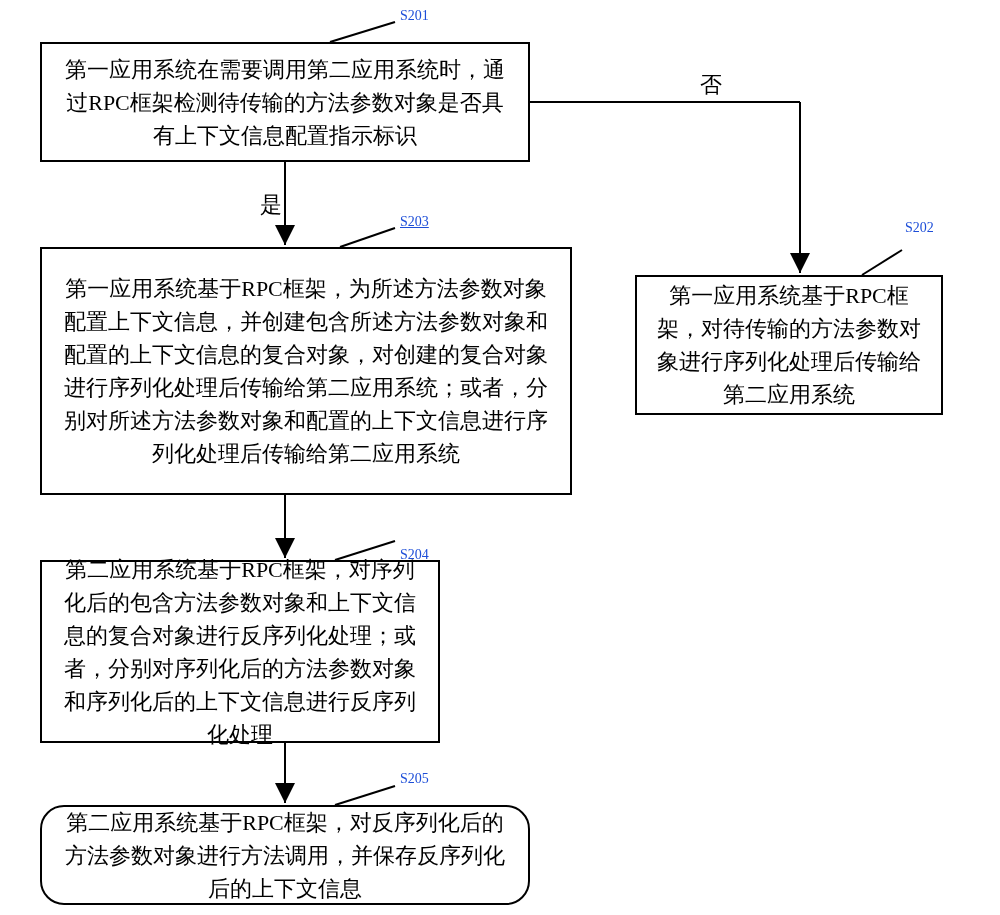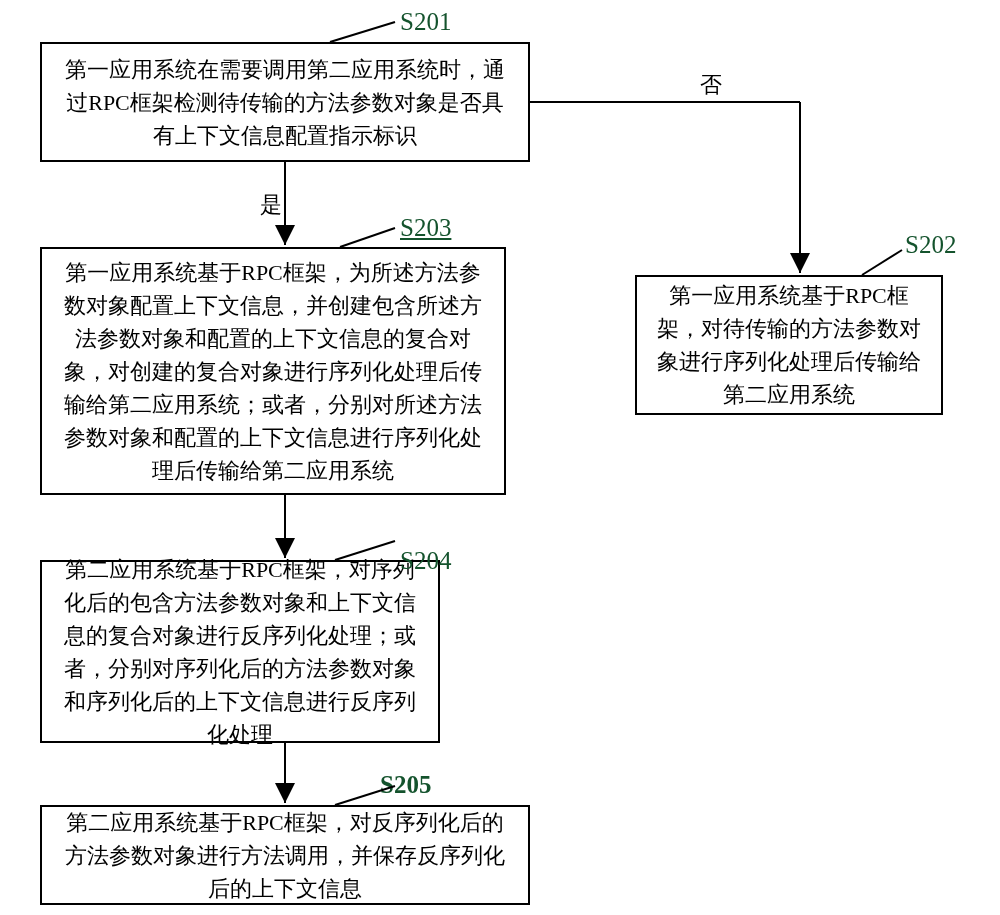--- a/index.html
+++ b/index.html
@@ -21,22 +21,22 @@
     align-items: center;
     justify-content: center;
     text-align: center;
     padding: 10px 16px;
     box-sizing: border-box;
     font-size: 22px;
     line-height: 1.5;
   }
   .step-label {
     position: absolute;
-    font-size: 25px;
-    color: #14532d;
+    font-size: 14px;
+    color: #1d4ed8;
     white-space: nowrap;
   }
   .edge-label {
     position: absolute;
     font-size: 22px;
     color: #000;
     white-space: nowrap;
   }
   svg.arrow {
     position: absolute;
@@ -67,53 +67,53 @@
     <line x1="285" y1="162" x2="285" y2="245" stroke="#000" stroke-width="2" marker-end="url(#ah)"></line>
   </svg>
   <div class="edge-label" style="left:260px; top:190px;">是</div>
 
   <svg class="arrow" style="left:0;top:0;width:1000px;height:915px;">
     <line x1="530" y1="102" x2="800" y2="102" stroke="#000" stroke-width="2"></line>
     <line x1="800" y1="102" x2="800" y2="273" stroke="#000" stroke-width="2" marker-end="url(#ah)"></line>
   </svg>
   <div class="edge-label" style="left:700px; top:70px;">否</div>
 
-  <div class="box" style="left:40px; top:247px; width:466px; height:248px;">
+  <div class="box" style="left:40px; top:247px; width:532px; height:248px;">
     <span>第一应用系统基于RPC框架，为所述方法参数对象配置上下文信息，并创建包含所述方法参数对象和配置的上下文信息的复合对象，对创建的复合对象进行序列化处理后传输给第二应用系统；或者，分别对所述方法参数对象和配置的上下文信息进行序列化处理后传输给第二应用系统</span>
   </div>
   <div class="step-label" style="left:400px; top:214px;text-decoration:underline;">S203</div>
   <svg class="arrow" style="left:0;top:0;width:1000px;height:915px;">
     <line x1="340" y1="247" x2="395" y2="228" stroke="#000" stroke-width="2"></line>
   </svg>
 
   <div class="box" style="left:635px; top:275px; width:308px; height:140px;">
     <span>第一应用系统基于RPC框架，对待传输的方法参数对象进行序列化处理后传输给第二应用系统</span>
   </div>
-  <div class="step-label" style="left:905px; top:231px;">S202</div>
+  <div class="step-label" style="left:905px; top:220px;">S202</div>
   <svg class="arrow" style="left:0;top:0;width:1000px;height:915px;">
     <line x1="862" y1="275" x2="902" y2="250" stroke="#000" stroke-width="2"></line>
   </svg>
 
   <svg class="arrow" style="left:0;top:0;width:1000px;height:915px;">
     <line x1="285" y1="495" x2="285" y2="558" stroke="#000" stroke-width="2" marker-end="url(#ah)"></line>
   </svg>
 
   <div class="box" style="left:40px; top:560px; width:400px; height:183px;">
     <span>第二应用系统基于RPC框架，对序列化后的包含方法参数对象和上下文信息的复合对象进行反序列化处理；或者，分别对序列化后的方法参数对象和序列化后的上下文信息进行反序列化处理</span>
   </div>
   <div class="step-label" style="left:400px; top:527px;margin-top:20px;">S204</div>
   <svg class="arrow" style="left:0;top:0;width:1000px;height:915px;">
     <line x1="335" y1="560" x2="395" y2="541" stroke="#000" stroke-width="2"></line>
   </svg>
 
   <svg class="arrow" style="left:0;top:0;width:1000px;height:915px;">
     <line x1="285" y1="743" x2="285" y2="803" stroke="#000" stroke-width="2" marker-end="url(#ah)"></line>
   </svg>
 
-  <div class="box" style="left:40px; top:805px; width:490px; height:100px;">
+  <div class="box" style="left:40px; top:805px; width:490px; height:100px;border-radius:24px;">
     <span>第二应用系统基于RPC框架，对反序列化后的方法参数对象进行方法调用，并保存反序列化后的上下文信息</span>
   </div>
-  <div class="step-label" style="left:380px; top:771px;font-weight:bold;">S205</div>
+  <div class="step-label" style="left:400px; top:771px;">S205</div>
   <svg class="arrow" style="left:0;top:0;width:1000px;height:915px;">
     <line x1="335" y1="805" x2="395" y2="786" stroke="#000" stroke-width="2"></line>
   </svg>
 
 </div>
 
 </body></html>

